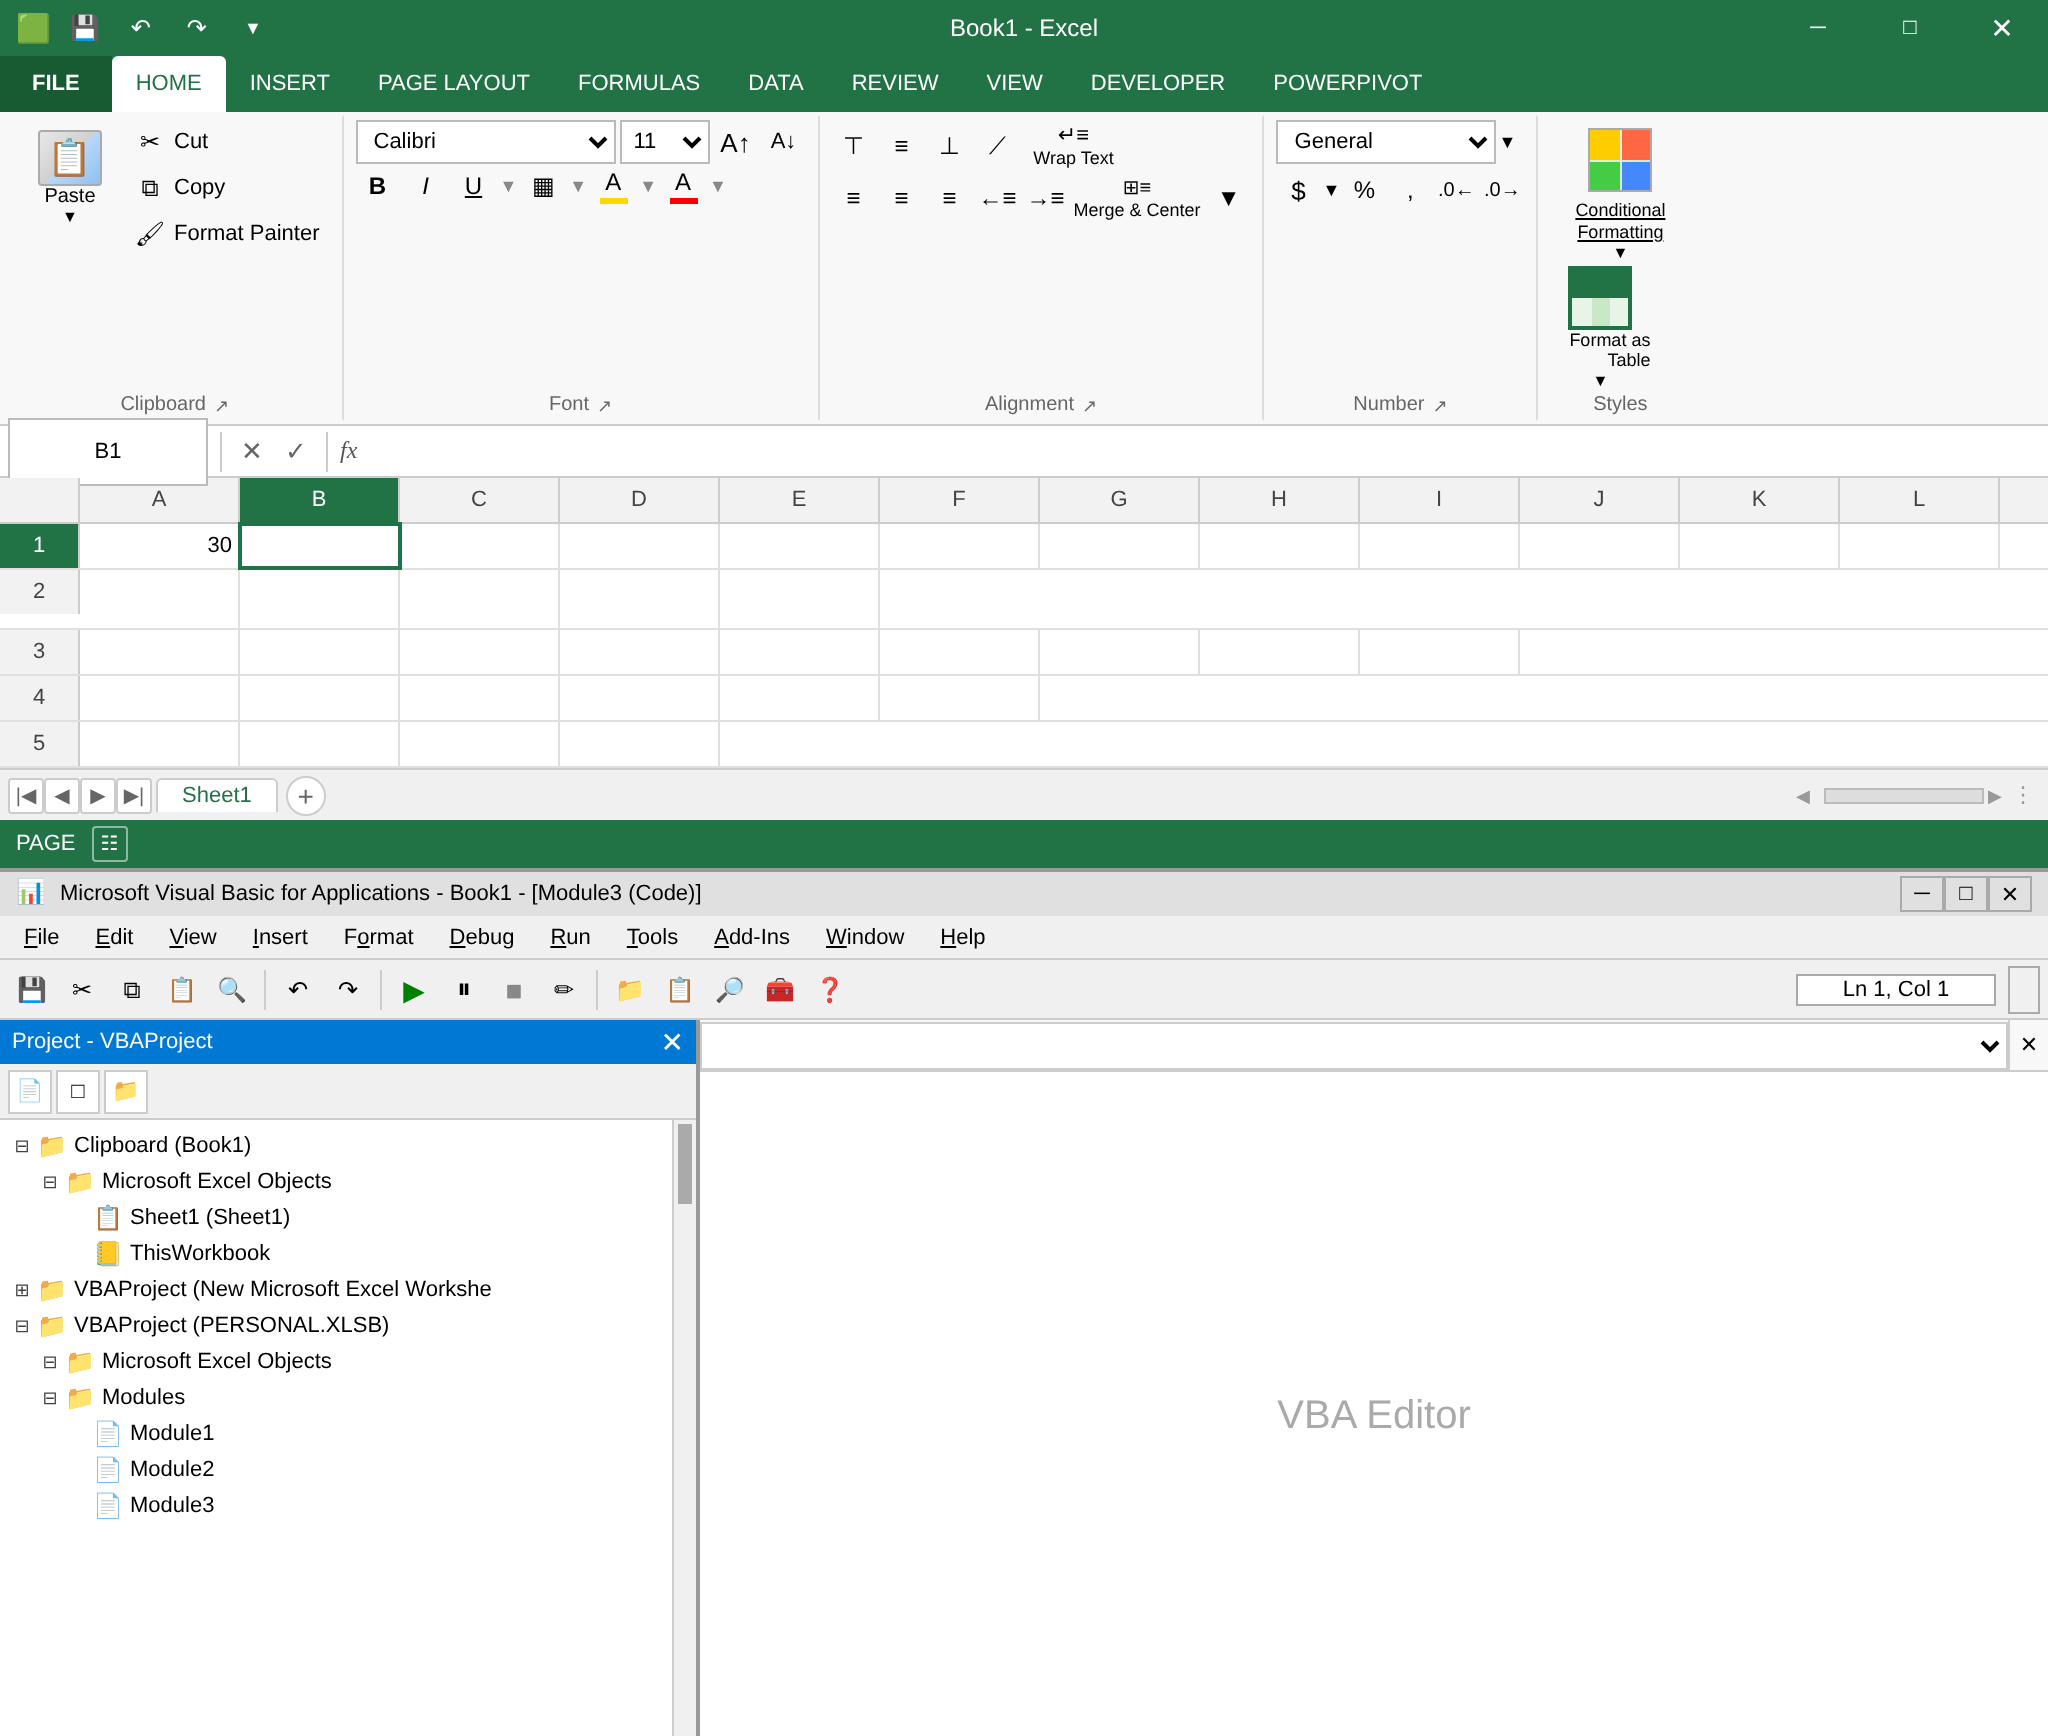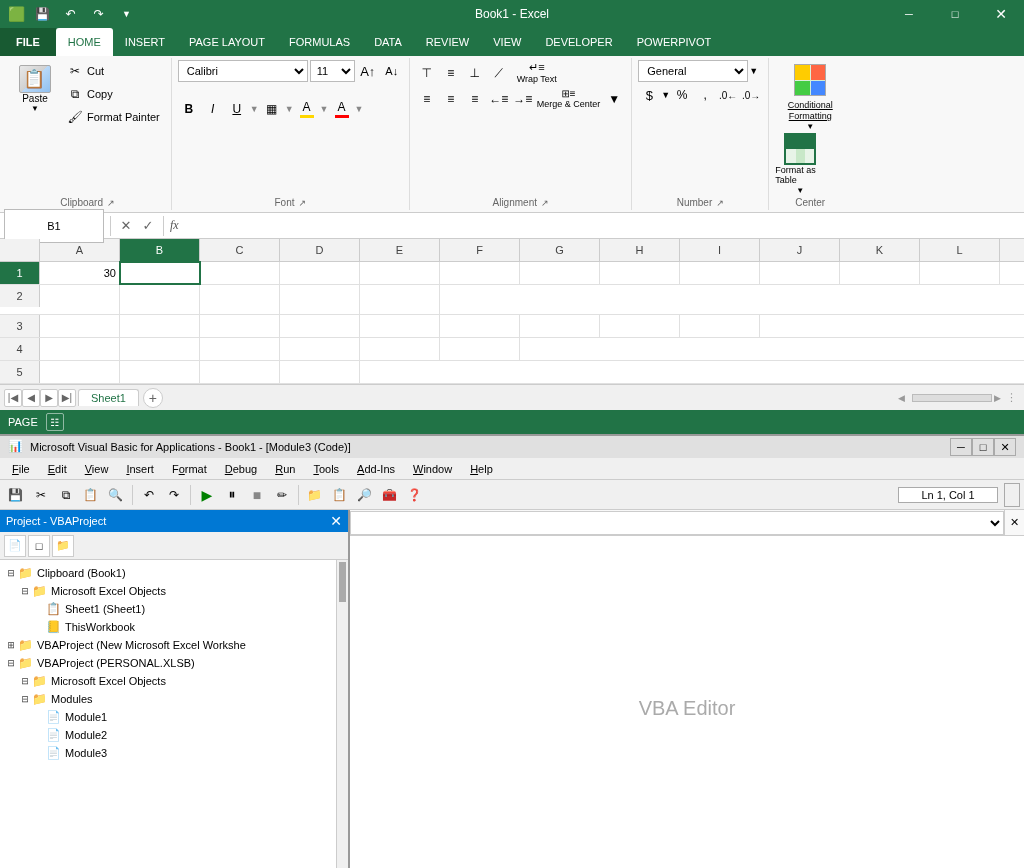--- a/index.html
+++ b/index.html
@@ -167,21 +167,21 @@
     .btn-icon-small {
       width: 16px; height: 16px;
       display: flex; align-items: center; justify-content: center;
       font-size: 12px;
     }
 
     
     .font-group {
       display: flex;
       flex-direction: column;
-      gap: 16px;
+      gap: 0;
     }
     .font-row {
       display: flex;
       align-items: center;
       gap: 2px;
     }
     .font-select {
       width: 130px;
       height: 22px;
       border: 1px solid #bbb;
@@ -750,26 +750,26 @@
       </div>
       <div style="display:flex;flex-direction:column;align-items:center;width:50px;cursor:pointer;">
         <div style="width:32px;height:32px;border:2px solid #217346;display:grid;grid-template-columns:1fr 1fr 1fr;grid-template-rows:1fr 1fr;">
           <div style="background:#217346;"></div>
           <div style="background:#217346;"></div>
           <div style="background:#217346;"></div>
           <div style="background:#e8f4e8;"></div>
           <div style="background:#c8e8c8;"></div>
           <div style="background:#e8f4e8;"></div>
         </div>
-        <span style="font-size:9px;text-align:left;line-height:1.2;">Format as Table</span>
+        <span style="font-size:9px;text-align:right;line-height:1.2;">Format as Table</span>
         <span style="font-size:8px;">▼</span>
       </div>
     </div>
     <div class="ribbon-group-label">
-      <span>Center</span>
+      <span>Styles</span>
     </div>
   </div>
 </div>
 
 <div class="formula-bar">
   <input class="name-box" type="text" value="B1" style="">
   <div class="formula-divider"></div>
   <div class="formula-btns">
     <div class="formula-cancel">✕</div>
     <div class="formula-confirm">✓</div>

